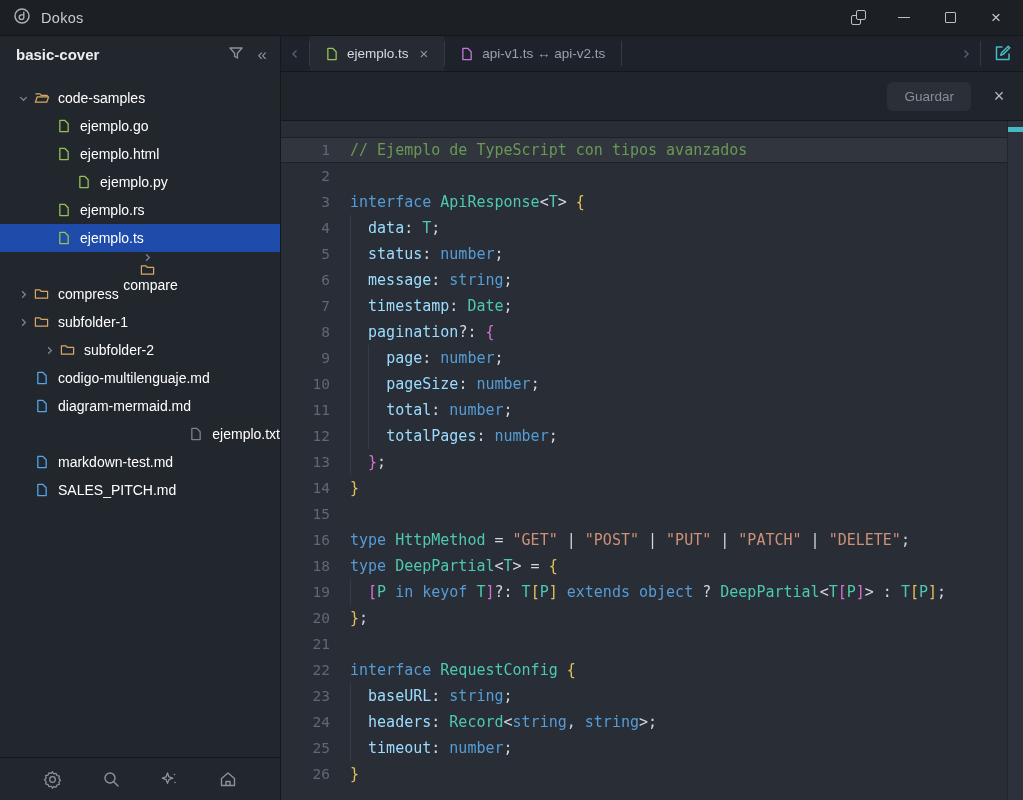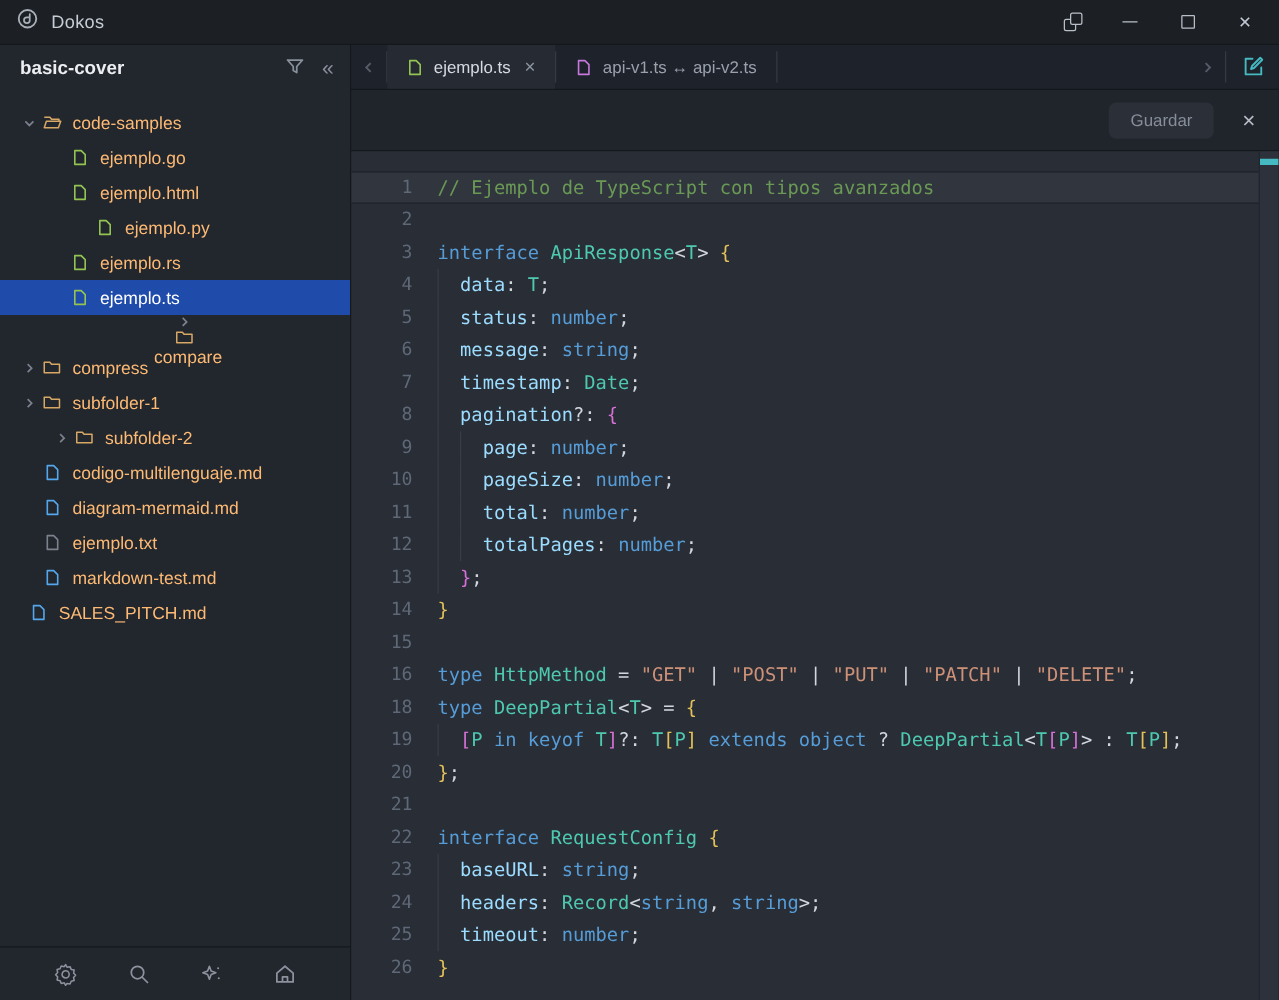--- a/index.html
+++ b/index.html
@@ -36,21 +36,21 @@
   .main{flex:1;display:flex;min-height:0}
 
   
   .sidebar{width:281px;flex:none;background:var(--sidebar-bg);display:flex;flex-direction:column;
     border-right:1px solid var(--border-dark)}
   .sidebar-header{height:36px;flex:none;display:flex;align-items:center;padding:0 14px 0 16px}
   .workspace-title{color:#eceef2;font-size:15px;font-weight:700;flex:1}
   .sh-icons{display:flex;align-items:center;gap:14px;color:#8a919c}
   .collapse-glyph{font-size:17px;color:#8a919c;line-height:1;letter-spacing:-1px}
   .tree{flex:1;padding-top:12px;overflow:hidden}
-  .tree-row{height:28px;display:flex;align-items:center;font-size:14px;color:#fdba74;cursor:pointer}
+  .tree-row{height:28px;display:flex;align-items:center;font-size:14px;color:#ffffff;cursor:pointer}
   .tree-row.selected{background:var(--sel-blue);color:#ffffff}
   .chev-slot{width:18px;flex:none;display:flex;align-items:center;justify-content:center;color:#7b828d}
   .tree-icon{width:19px;flex:none;display:flex;align-items:center;justify-content:center}
   .tree-label{margin-left:7px;white-space:nowrap}
   .ic-folder{color:#d7a766}.ic-green{color:#93c452}.ic-blue{color:#54a7ec}.ic-gray{color:#7b828d}.ic-purple{color:#c678dd}
   .sidebar-toolbar{height:43px;flex:none;border-top:1px solid var(--border-dark);
     display:flex;align-items:center;justify-content:space-evenly;padding:0 10px}
   .tool-btn{width:32px;height:32px;display:flex;align-items:center;justify-content:center;color:#8d939e}
 
   
@@ -261,39 +261,39 @@
           </div>
           <div class="tree-row" style="padding-left: 14px;">
             <span class="chev-slot"></span>
             <span class="tree-icon ic-blue">
               <svg width="12" height="14" viewBox="0 0 13 15" fill="none" stroke="currentColor" stroke-width="1.4" stroke-linejoin="round">
                 <path d="M2 1.5h5.5L11 5v8.5H2z"></path>
               </svg>
             </span>
             <span class="tree-label">diagram-mermaid.md</span>
           </div>
-          <div class="tree-row" style="padding-left: 14px;">
+          <div class="tree-row" style="padding-left: 14px; justify-content: flex-end;">
             <span class="chev-slot"></span>
             <span class="tree-icon ic-gray">
               <svg width="12" height="14" viewBox="0 0 13 15" fill="none" stroke="currentColor" stroke-width="1.4" stroke-linejoin="round">
                 <path d="M2 1.5h5.5L11 5v8.5H2z"></path>
               </svg>
             </span>
             <span class="tree-label">ejemplo.txt</span>
           </div>
           <div class="tree-row" style="padding-left: 14px;">
             <span class="chev-slot"></span>
             <span class="tree-icon ic-blue">
               <svg width="12" height="14" viewBox="0 0 13 15" fill="none" stroke="currentColor" stroke-width="1.4" stroke-linejoin="round">
                 <path d="M2 1.5h5.5L11 5v8.5H2z"></path>
               </svg>
             </span>
             <span class="tree-label">markdown-test.md</span>
           </div>
-          <div class="tree-row" style="padding-left: 3px;">
+          <div class="tree-row" style="padding-left: 14px;">
             <span class="chev-slot"></span>
             <span class="tree-icon ic-blue">
               <svg width="12" height="14" viewBox="0 0 13 15" fill="none" stroke="currentColor" stroke-width="1.4" stroke-linejoin="round">
                 <path d="M2 1.5h5.5L11 5v8.5H2z"></path>
               </svg>
             </span>
             <span class="tree-label">SALES_PITCH.md</span>
           </div>
         </div>
       <div class="sidebar-toolbar" id="sidebar-toolbar">

